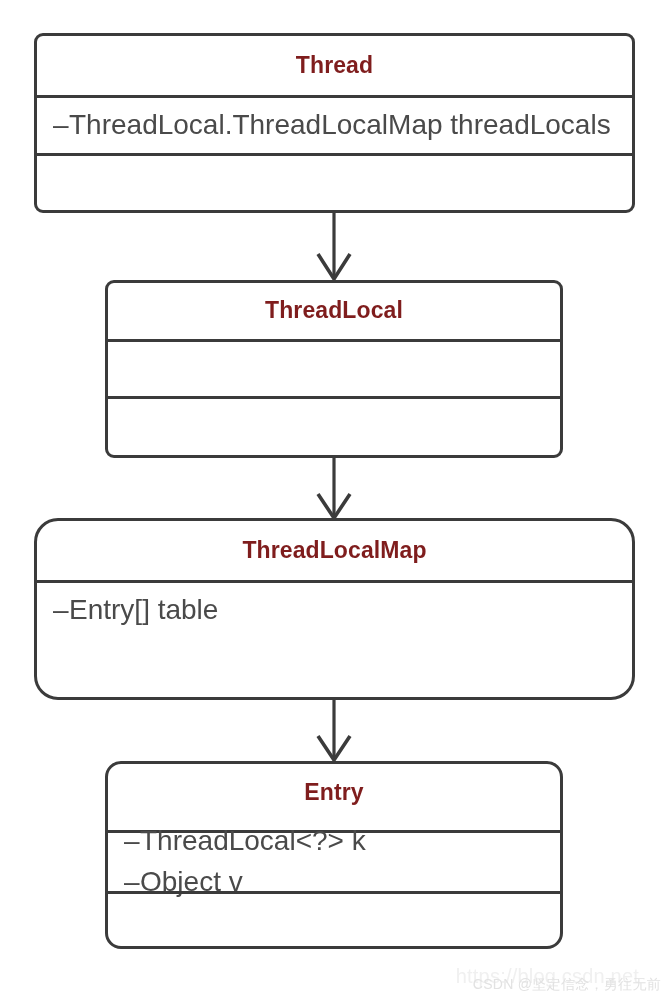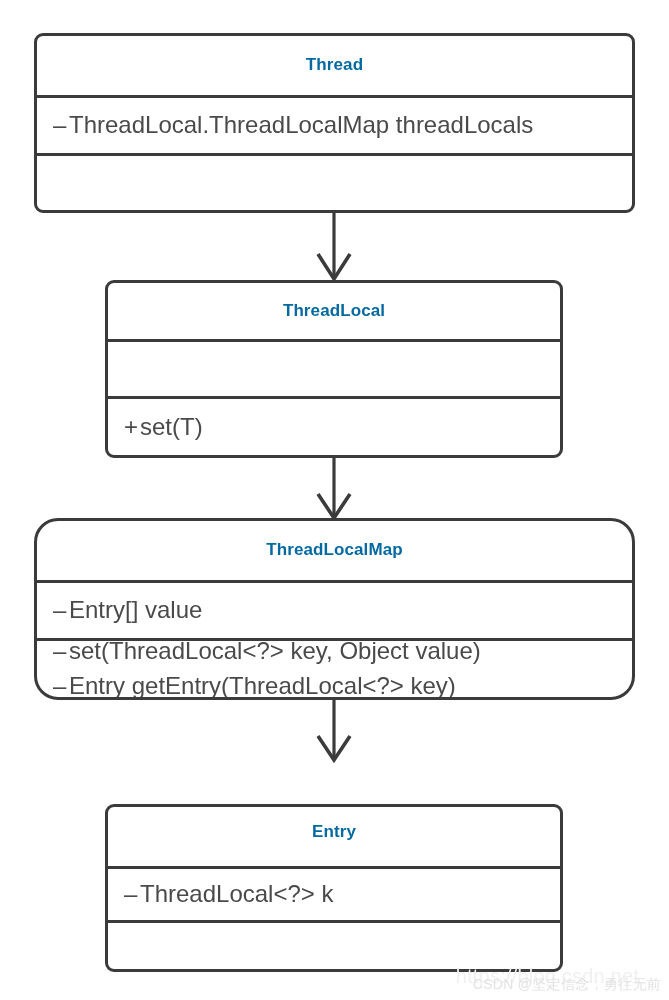--- a/index.html
+++ b/index.html
@@ -46,40 +46,40 @@
     border-top: 3px solid #3b3b3b;
   }
 
   
   .cmp-title {
     display: flex;
     align-items: center;
     justify-content: center;
   }
   .class-title {
-    font-size: 17px;
+    font-size: 23px;
     font-weight: bold;
-    color: #0369a1;
+    color: #7f1d1d;
     letter-spacing: 0.1px;
     text-align: right;
     line-height: 1.1;
   }
 
   
   .cmp-members {
     display: flex;
     flex-direction: column;
     justify-content: center;
     padding: 0 16px;
   }
   .cmp-members.is-empty {
     padding: 0;
   }
   .member-line {
-    font-size: 24px;
+    font-size: 28px;
     color: #4a4a4a;
     line-height: 1.45;
     white-space: nowrap;
     text-align: left;
   }
   .member-vis {
     display: inline-block;
     min-width: 16px;
   }
 
@@ -143,66 +143,58 @@
       <path d="M5 43 L21 68 L37 43" stroke="#3b3b3b" stroke-width="3.6" stroke-linecap="butt" stroke-linejoin="miter" fill="none"></path>
     </svg>
   </div>
 
   <div class="uml-class" style="left:105px; top:280px; width:458px; height:178px;">
     <div class="uml-compartment cmp-title" style="height:57px;">
       <span class="class-title">ThreadLocal</span>
     </div>
     <div class="uml-compartment cmp-members is-empty" style="height:58px;"></div>
     <div class="uml-compartment cmp-members" style="height:60px;">
-      <div class="member-line">
-        <span class="member-vis">+</span><span>set(T)</span>
-      </div>
     </div>
   </div>
 
   <div class="connector" style="left:313px; top:456px; width:42px; height:65px;">
     <svg width="42" height="65" viewBox="0 0 42 65" fill="none">
       <path d="M21 0 V62" stroke="#3b3b3b" stroke-width="3.2" stroke-linecap="butt"></path>
       <path d="M5 38 L21 62 L37 38" stroke="#3b3b3b" stroke-width="3.6" stroke-linecap="butt" stroke-linejoin="miter" fill="none"></path>
     </svg>
   </div>
 
   <div class="uml-class" style="left:34px; top:518px; width:601px; height:182px;border-radius:24px;">
     <div class="uml-compartment cmp-title" style="height:59px;">
       <span class="class-title">ThreadLocalMap</span>
     </div>
     <div class="uml-compartment cmp-members" style="height:58px;">
       <div class="member-line">
-        <span class="member-vis">–</span><span>Entry[] value</span>
-      </div>
-    </div>
-    <div class="uml-compartment cmp-members" style="height:59px;">
-      <div class="member-line">
-        <span class="member-vis">–</span><span>set(ThreadLocal&lt;?&gt; key, Object value)</span>
-      </div>
-      <div class="member-line">
-        <span class="member-vis">–</span><span>Entry getEntry(ThreadLocal&lt;?&gt; key)</span>
+        <span class="member-vis">–</span><span>Entry[] table</span>
       </div>
     </div>
   </div>
 
   <div class="connector" style="left:313px; top:698px; width:42px; height:65px;">
     <svg width="42" height="65" viewBox="0 0 42 65" fill="none">
       <path d="M21 0 V62" stroke="#3b3b3b" stroke-width="3.2" stroke-linecap="butt"></path>
       <path d="M5 38 L21 62 L37 38" stroke="#3b3b3b" stroke-width="3.6" stroke-linecap="butt" stroke-linejoin="miter" fill="none"></path>
     </svg>
   </div>
 
-  <div class="uml-class" style="left:105px; top:804px; width:458px; height:168px;">
+  <div class="uml-class" style="left:105px; top:761px; width:458px; height:188px;border-radius:16px;">
     <div class="uml-compartment cmp-title" style="height:58px;">
       <span class="class-title">Entry</span>
     </div>
     <div class="uml-compartment cmp-members" style="height:61px;margin-top:8px;">
       <div class="member-line">
         <span class="member-vis">–</span><span>ThreadLocal&lt;?&gt; k</span>
+      </div>
+      <div class="member-line">
+        <span class="member-vis">–</span><span>Object v</span>
       </div>
     </div>
     <div class="uml-compartment cmp-members is-empty" style="height:55px;"></div>
   </div>
 
   <div class="watermark">
     <span class="wm-url">https://blog.csdn.net</span>
     <span class="wm-label">CSDN @坚定信念，勇往无前</span>
   </div>
 

